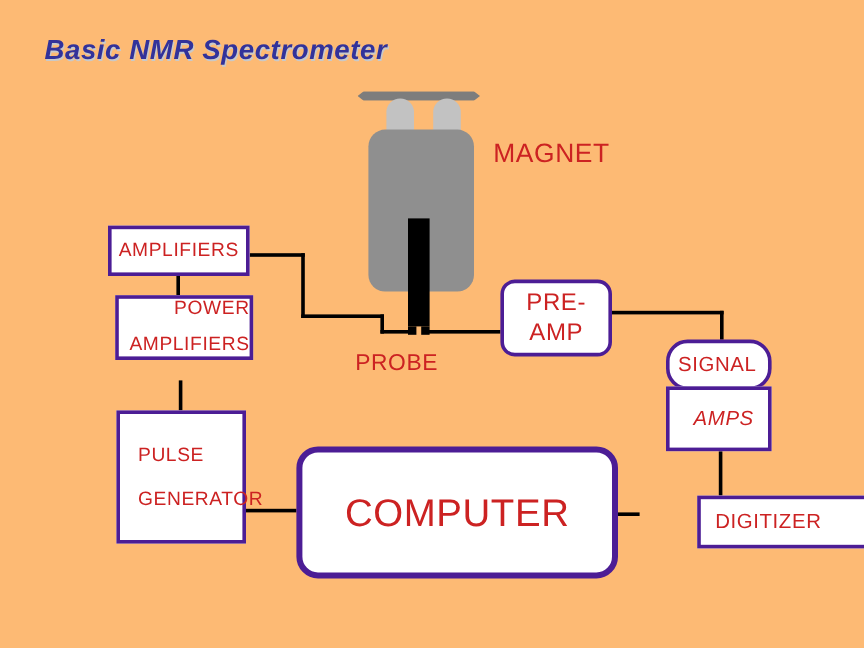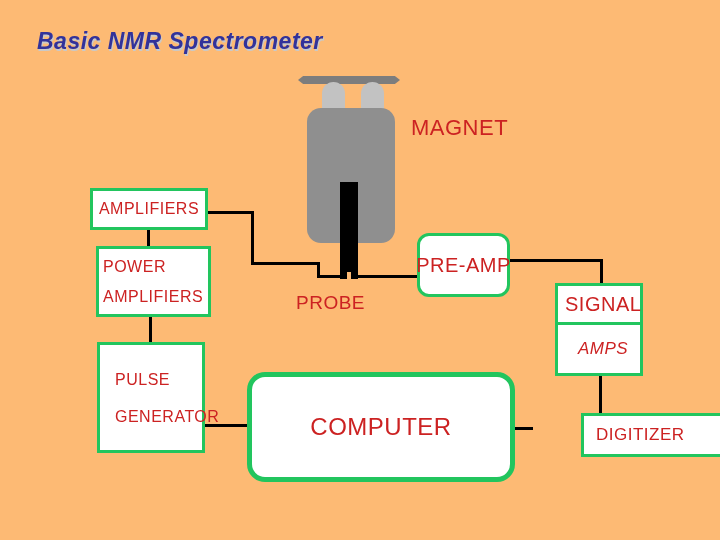--- a/index.html
+++ b/index.html
@@ -8,21 +8,21 @@
     font-family:"Liberation Sans", sans-serif; overflow:hidden;
   }
   .title {
     position:absolute; left:37px; top:28px;
     font-size:23px; font-weight:bold; font-style:italic;
     color:#32329a; text-shadow:1px 2px 0 #c9c9c9;
     letter-spacing:0.5px; white-space:nowrap;
   }
   .box {
     position:absolute; box-sizing:border-box;
-    border:3px solid #22c55e; background:#ffffff;
+    border:3px solid #4c1d95; background:#ffffff;
     color:#cc2222; font-size:16px; letter-spacing:0.5px;
   }
   .box.center { display:flex; align-items:center; justify-content:center; text-align:center; }
   .box.leftalign { display:flex; flex-direction:column; justify-content:center; }
   .rounded { border-radius:12px; }
   .label-red { position:absolute; color:#cc2222; letter-spacing:0.5px; white-space:nowrap; }
   .line { position:absolute; background:#000000; }
   .magnet-part { position:absolute; }
   #magnet-topbar {
     left:298px; top:76px; width:102px; height:8px; background:#7d7d7d;
@@ -64,44 +64,44 @@
   <div class="line" style="left:599px; top:376px; width:3px;  height:37px;"></div>
   <div class="line" style="left:515px; top:427px; width:18px; height:3px;"></div>
   <div class="line" style="left:205px; top:424px; width:42px; height:3px;"></div>
   <div class="line" style="left:147px; top:230px; width:3px;  height:16px;"></div>
   <div class="line" style="left:149px; top:317px; width:3px;  height:25px;"></div>
 
   <div class="box center" style="left:90px; top:188px; width:118px; height:42px;">
     <span>AMPLIFIERS</span>
   </div>
 
-  <div class="box leftalign" style="left:96px; top:246px; width:115px; height:71px; padding-left:4px; line-height:30px;">
+  <div class="box leftalign" style="left:96px; top:246px; width:115px; height:54px; padding-left:14px; line-height:30px;align-items:flex-end;">
     <span>POWER</span>
     <span>AMPLIFIERS</span>
   </div>
 
   <div class="box leftalign" style="left:97px; top:342px; width:108px; height:111px; padding-left:15px; line-height:37px;">
     <span>PULSE</span>
     <span>GENERATOR</span>
   </div>
 
-  <div class="box center rounded" style="left:417px; top:233px; width:93px; height:64px; font-size:20px; line-height:25px; ">
+  <div class="box center rounded" style="left:417px; top:233px; width:93px; height:64px; font-size:20px; line-height:25px; flex-direction:column;">
     <span>PRE-</span>
     <span>AMP</span>
   </div>
 
-  <div class="box leftalign" style="left:555px; top:283px; width:88px; height:42px; padding-left:7px; font-size:20px;">
+  <div class="box leftalign" style="left:555px; top:283px; width:88px; height:42px; padding-left:7px; font-size:17px;border-radius:18px;">
     <span>SIGNAL</span>
   </div>
 
   <div class="box leftalign" style="left:555px; top:322px; width:88px; height:54px; padding-left:20px; font-size:17px;font-style:italic;">
     <span>AMPS</span>
   </div>
 
-  <div class="box center rounded" style="left:247px; top:372px; width:268px; height:110px; border-width:5px; border-radius:18px; font-size:24px;">
+  <div class="box center rounded" style="left:247px; top:372px; width:268px; height:110px; border-width:5px; border-radius:18px; font-size:32px;">
     <span>COMPUTER</span>
   </div>
 
   <div class="box leftalign" style="left:533px; top:413px; width:142px; height:44px; padding-left:12px; font-size:17px;margin-left:48px;">
     <span>DIGITIZER</span>
   </div>
 
 </div>
 
 </body></html>

